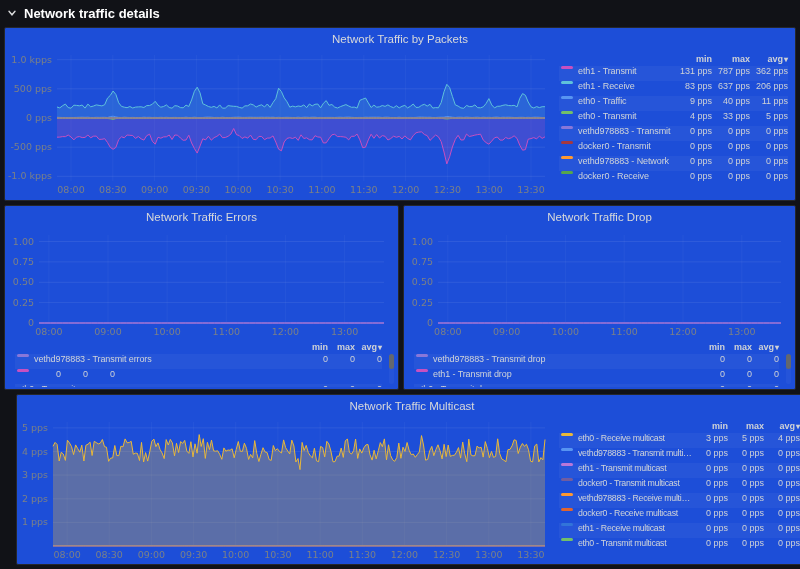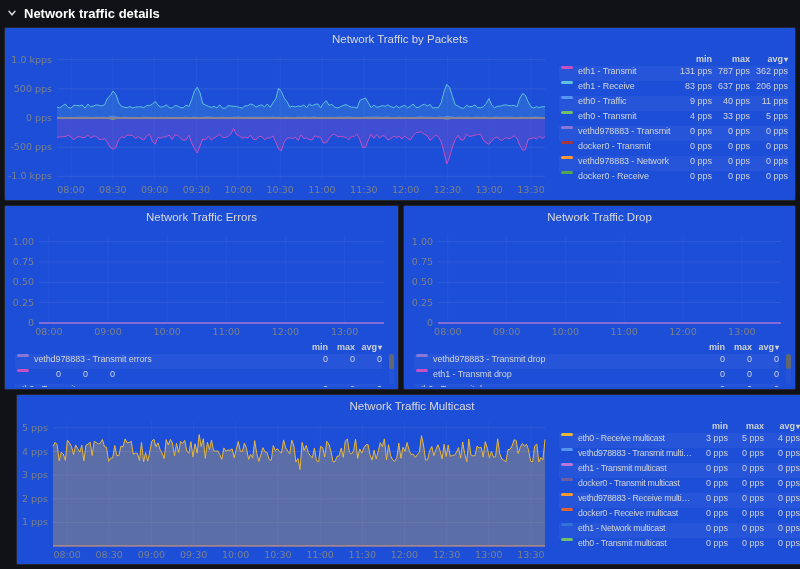--- a/index.html
+++ b/index.html
@@ -391,21 +391,21 @@
             </div>
             <div class="lg-row">
               <span class="lg-swatch" style="background: rgb(224, 101, 47);"></span>
               <span class="lg-name">docker0 - Receive multicast</span>
               <span class="lg-val">0 pps</span>
               <span class="lg-val">0 pps</span>
               <span class="lg-val">0 pps</span>
             </div>
             <div class="lg-row">
               <span class="lg-swatch" style="background: rgb(50, 116, 217);"></span>
-              <span class="lg-name">eth1 - Network multicast</span>
+              <span class="lg-name">eth1 - Receive multicast</span>
               <span class="lg-val">0 pps</span>
               <span class="lg-val">0 pps</span>
               <span class="lg-val">0 pps</span>
             </div>
             <div class="lg-row">
               <span class="lg-swatch" style="background: rgb(115, 191, 105);"></span>
               <span class="lg-name">eth0 - Transmit multicast</span>
               <span class="lg-val">0 pps</span>
               <span class="lg-val">0 pps</span>
               <span class="lg-val">0 pps</span>

